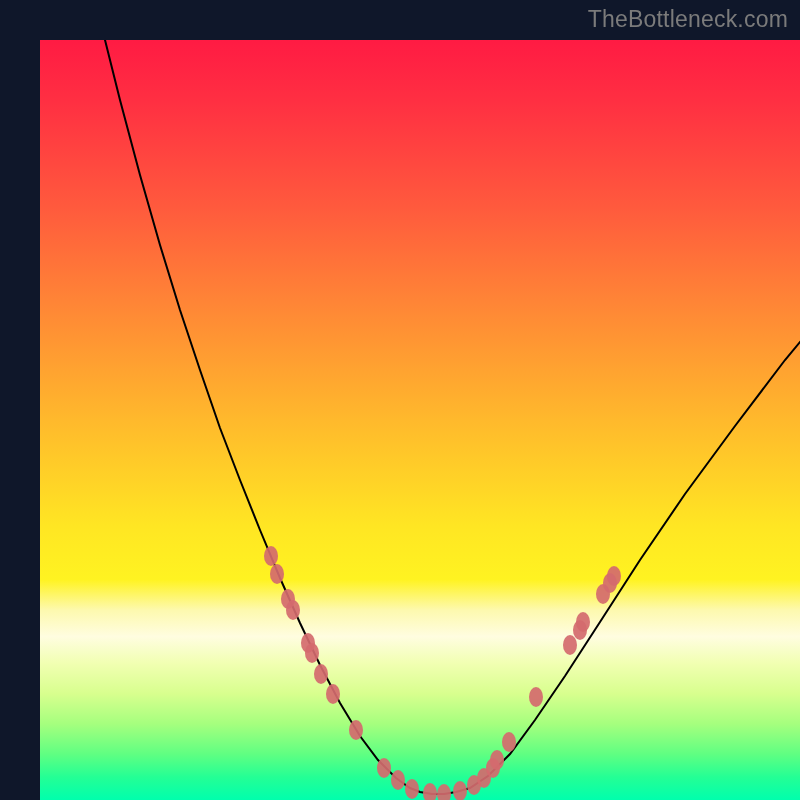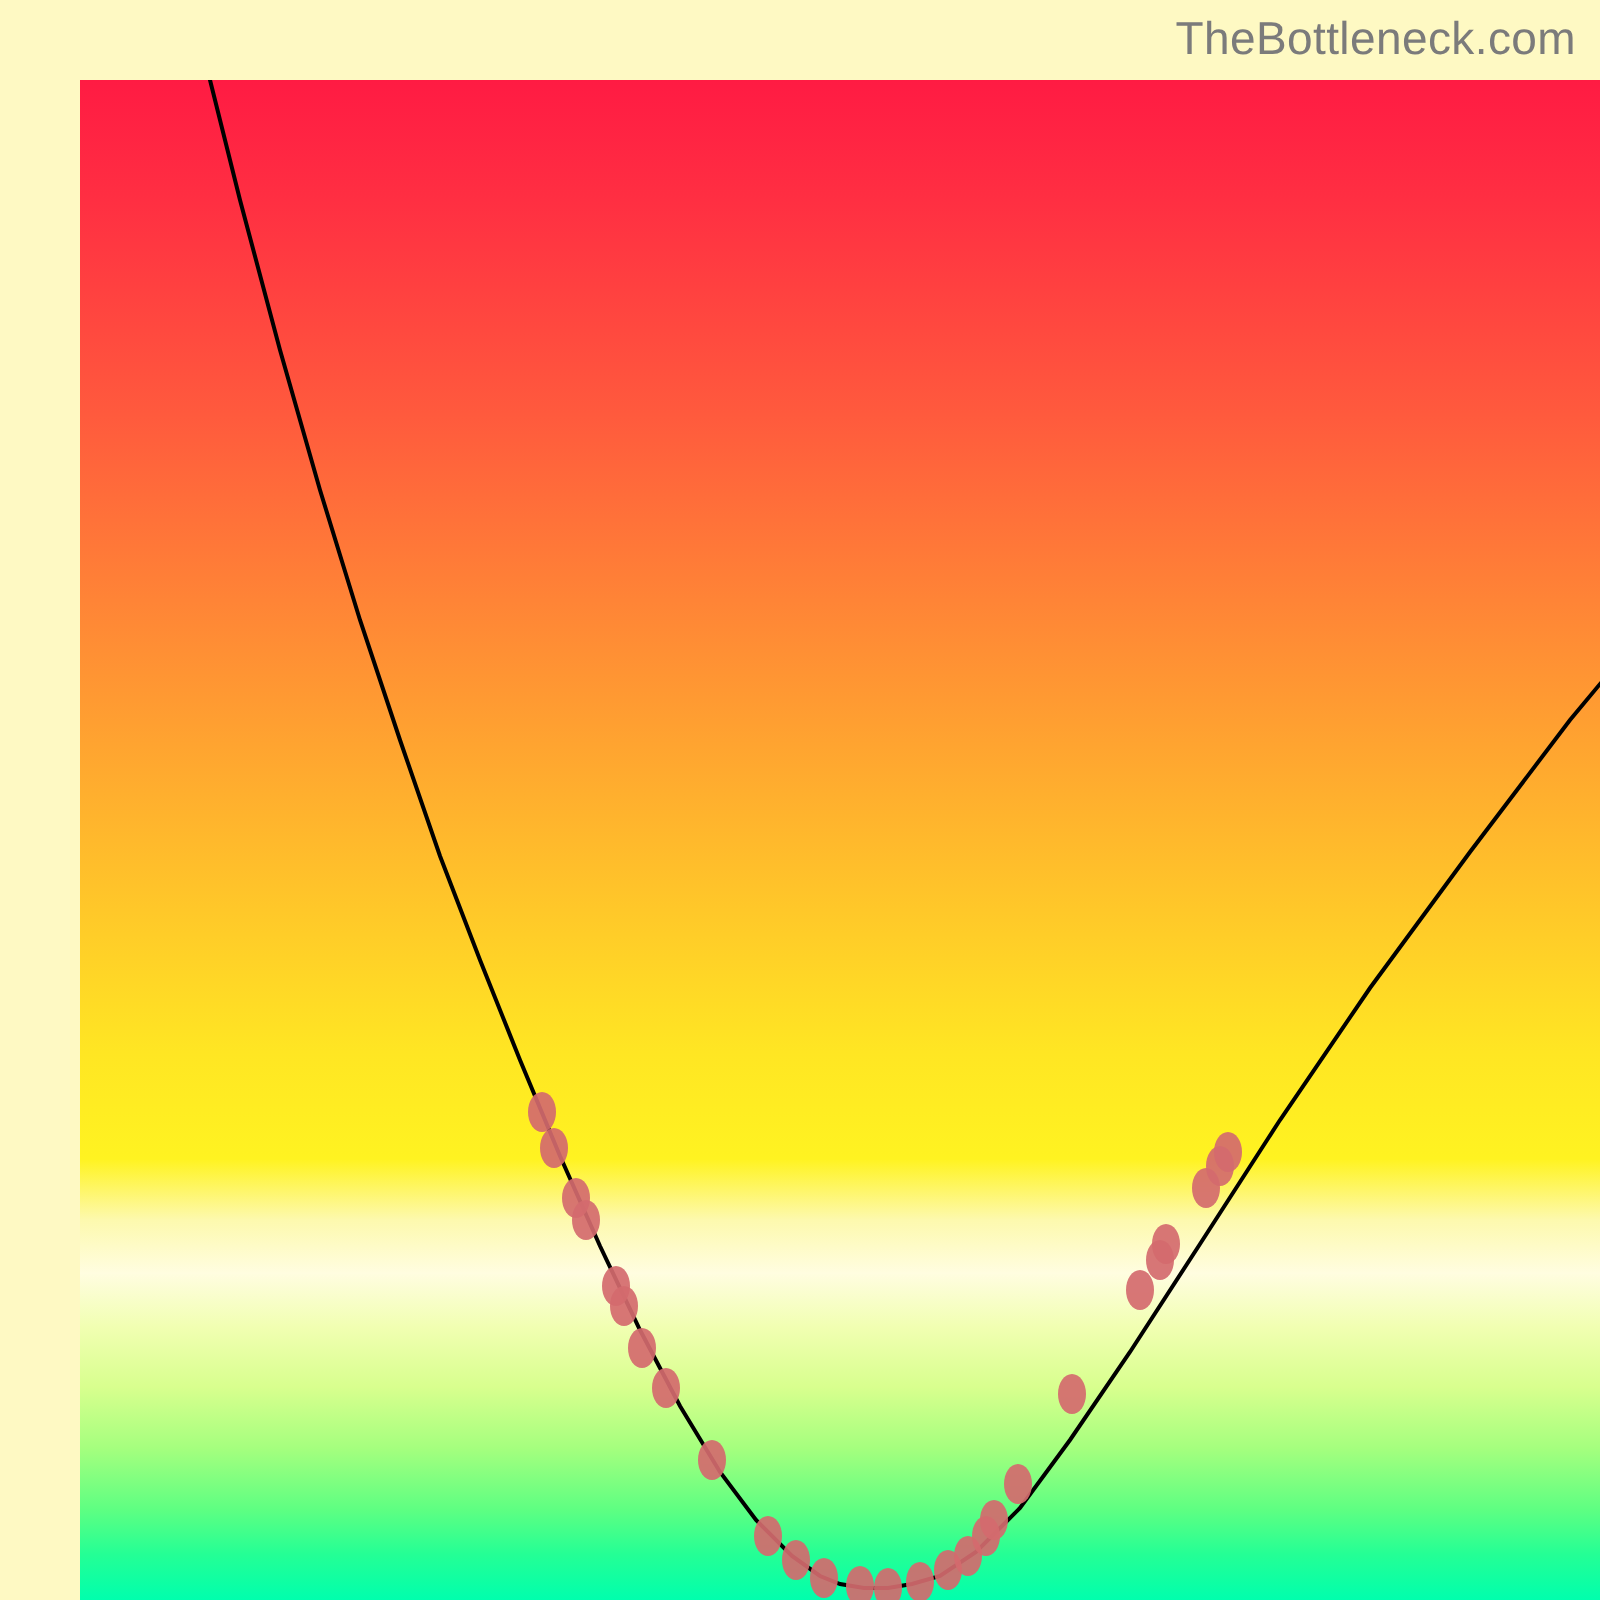--- a/index.html
+++ b/index.html
@@ -8,21 +8,21 @@
     width: 800px;
     height: 800px;
     background: #000;
     font-family: Arial, Helvetica, sans-serif;
     overflow: hidden;
   }
   .frame {
     position: relative;
     width: 800px;
     height: 800px;
-    background: #fef9c3;
+    background: #0f172a;
   }
   .watermark {
     position: absolute;
     top: 6px;
     right: 12px;
     color: #7b7b7b;
     font-size: 23px;
     letter-spacing: 0.2px;
     z-index: 10;
   }

